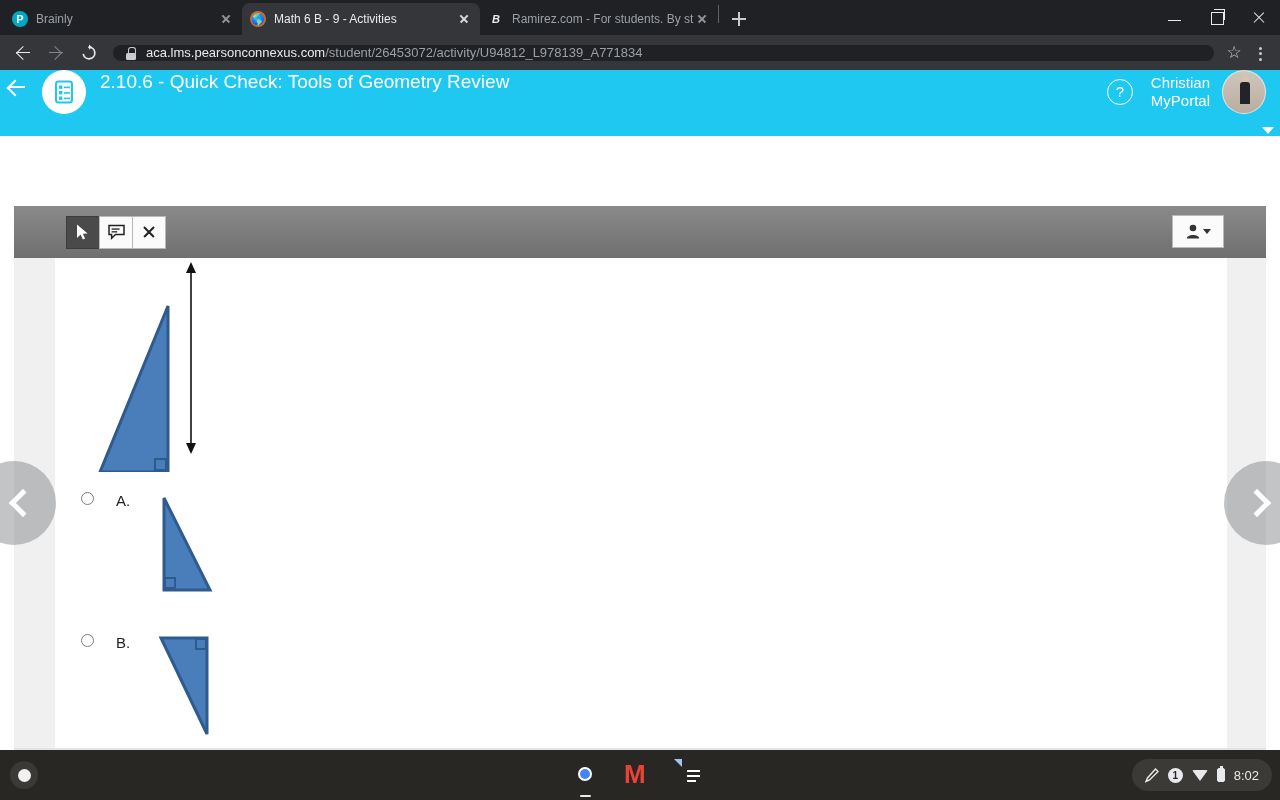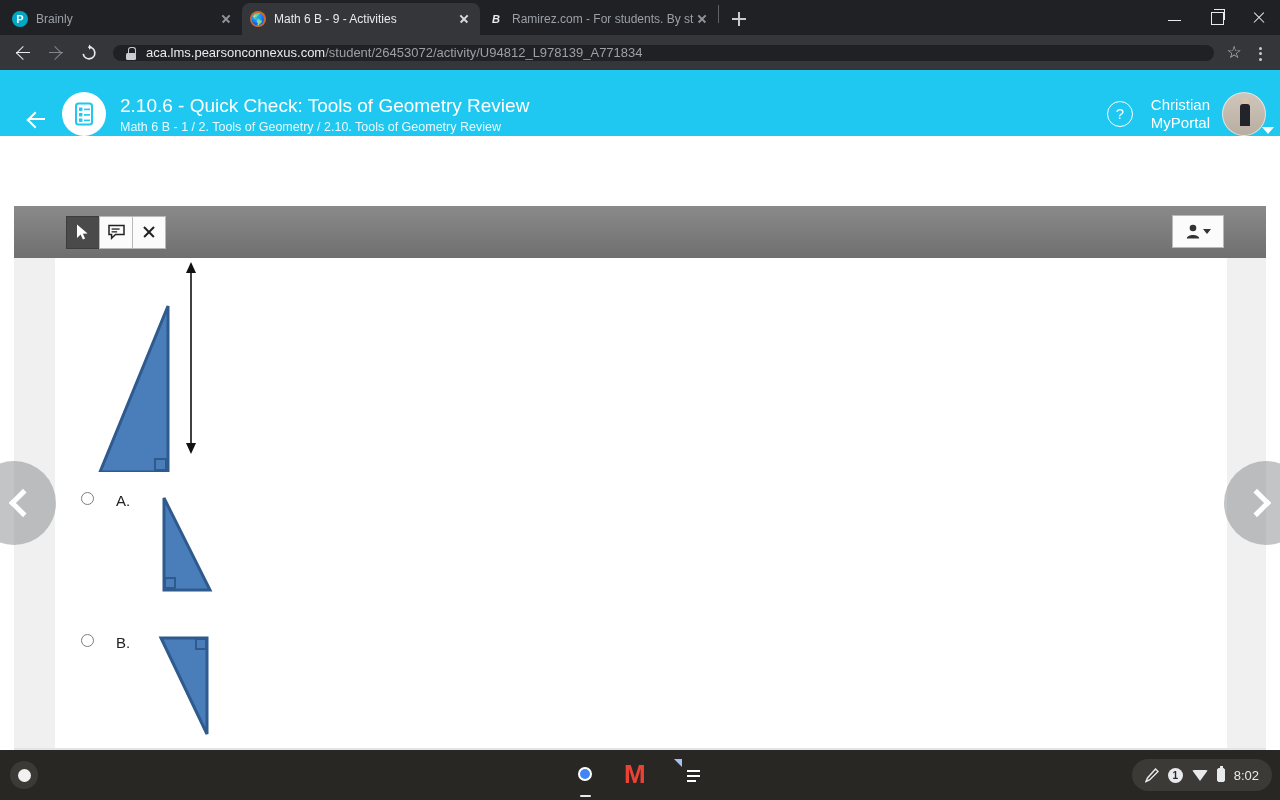--- a/index.html
+++ b/index.html
@@ -68,21 +68,21 @@
   .url { font-size: 13px; color: #e8eaed; white-space: nowrap; }
   .url .dim { color: #9aa0a6; }
   .star { width: 28px; height: 28px; position: relative; flex: none; color: #c8cbcf; font-size: 17px; text-align: center; line-height: 28px; }
   .kebab { width: 24px; height: 28px; position: relative; flex: none; }
   .kebab i { position: absolute; left: 11px; width: 3px; height: 3px; background: #c8cbcf; border-radius: 50%; }
   .kebab i:nth-child(1) { top: 8px; } .kebab i:nth-child(2) { top: 13.5px; } .kebab i:nth-child(3) { top: 19px; }
 
   
   .page { position: absolute; left: 0; top: 70px; width: 1280px; height: 680px; background: #fff; overflow: hidden; }
 
-  .lms-header { position: relative; height: 66px; background: #1ec8f0; display: flex; align-items: flex-end; padding-left: 20px; }
+  .lms-header { position: relative; height: 66px; background: #1ec8f0; display: flex; align-items: flex-start; }
   .back-arrow { width: 34px; height: 34px; position: relative; color: #fff; flex: none; margin-right: 8px; }
   .back-arrow::before { content: ""; position: absolute; left: 9px; top: 12px; width: 10px; height: 10px;
       border-left: 2px solid #fff; border-bottom: 2px solid #fff; transform: rotate(45deg); }
   .back-arrow::after { content: ""; position: absolute; left: 9px; top: 16px; width: 16px; height: 2px; background: #fff; }
   .lms-badge { width: 44px; height: 44px; border-radius: 50%; background: #fff; flex: none; margin-right: 14px;
                display: flex; align-items: center; justify-content: center; }
   .lms-badge svg { display: block; }
   .lms-titles { flex: 1; }
   .lms-title { font-size: 19px; color: #fff; line-height: 24px; }
   .lms-crumb { font-size: 12.5px; color: #eafaff; line-height: 18px; }
@@ -222,21 +222,20 @@
             <rect x="8" y="6.5" width="3.4" height="3.4" fill="#1ec8f0"></rect>
             <rect x="8" y="12" width="3.4" height="3.4" fill="#1ec8f0"></rect>
             <rect x="8" y="17.5" width="3.4" height="3.4" fill="#1ec8f0"></rect>
             <rect x="13" y="7.6" width="6" height="1.6" fill="#1ec8f0"></rect>
             <rect x="13" y="13.1" width="6" height="1.6" fill="#1ec8f0"></rect>
             <rect x="13" y="18.6" width="6" height="1.6" fill="#1ec8f0"></rect>
           </svg>
         </div>
         <div class="lms-titles">
           <div class="lms-title">2.10.6 - Quick Check: Tools of Geometry Review</div>
-          <div class="lms-crumb">Math 6 B - 1 / 2. Tools of Geometry / 2.10. Tools of Geometry Review</div>
         </div>
         <div class="lms-right">
           <div class="help-icon">?</div>
           <div class="user-name">
             <div>Christian</div>
             <div>MyPortal</div>
           </div>
           <div class="avatar">
             <div class="head"></div>
             <div class="body"></div>

